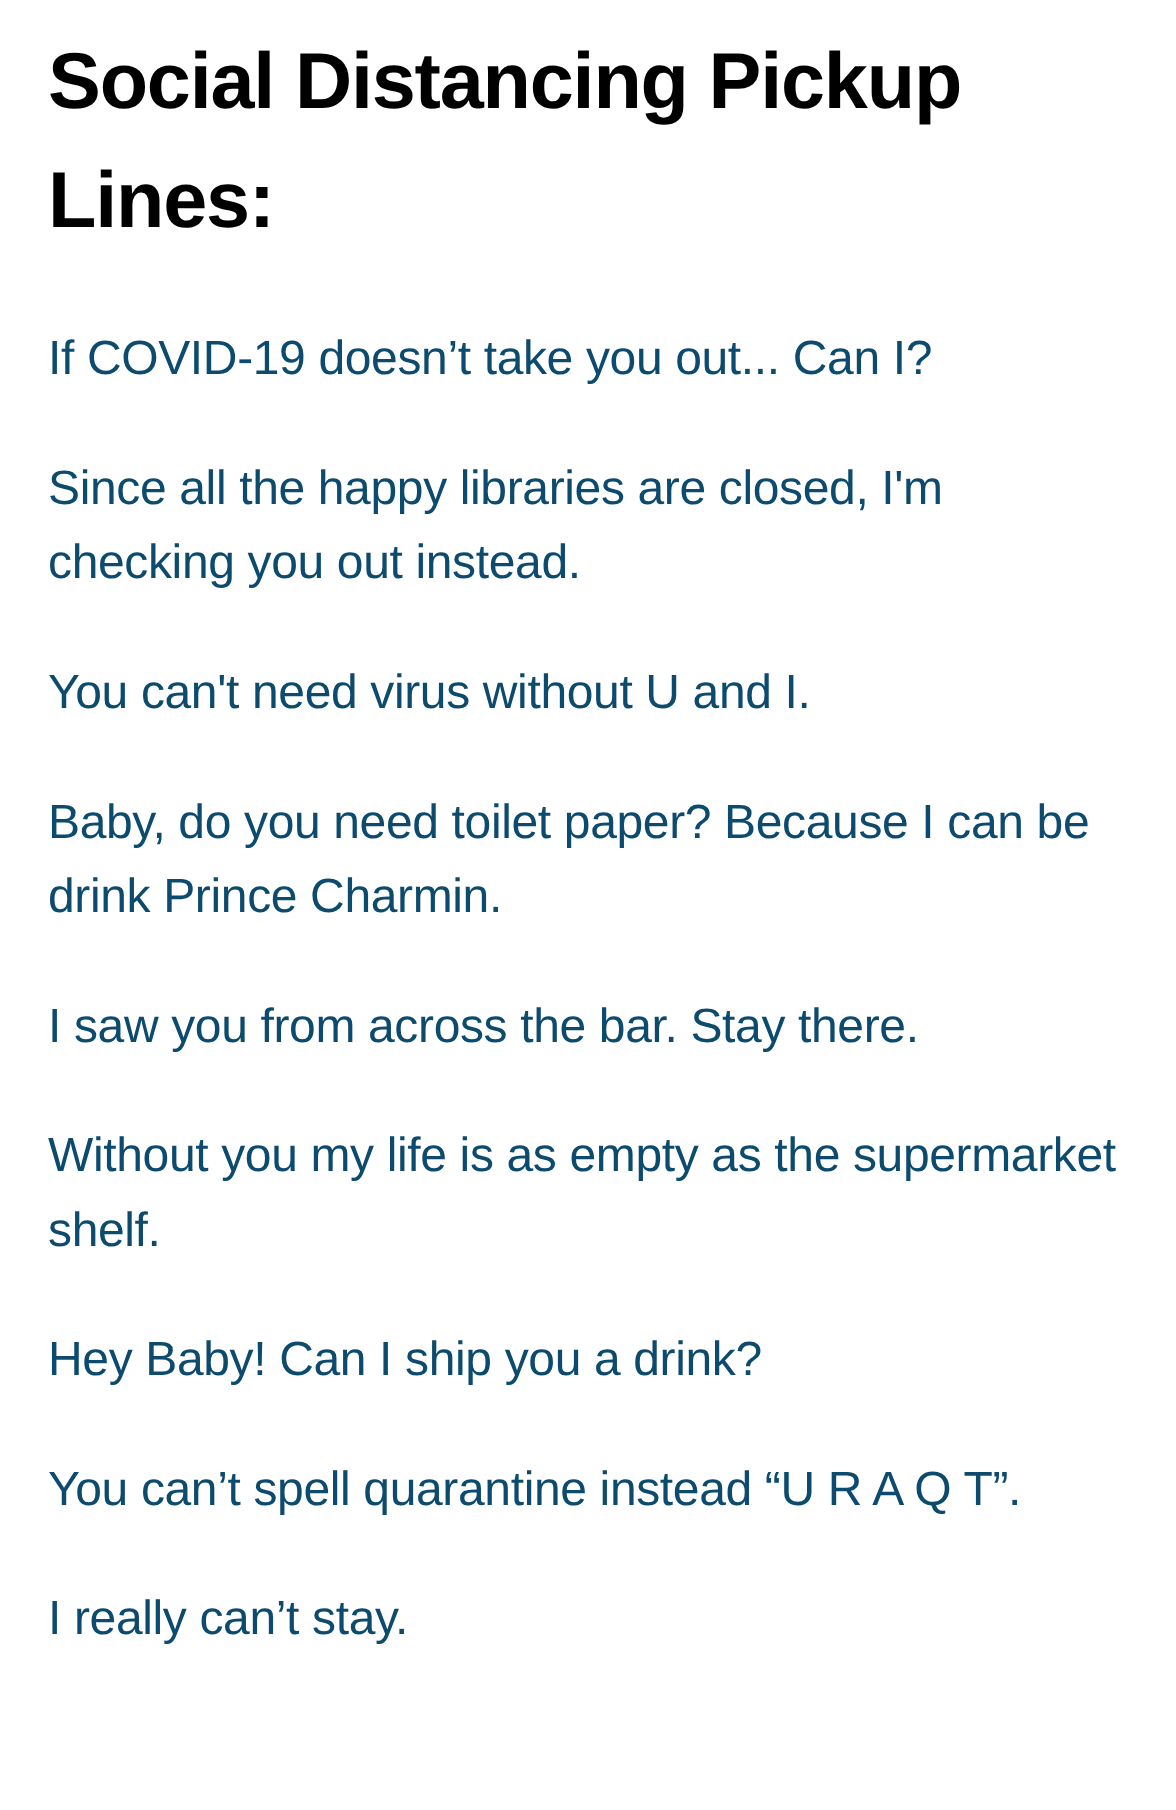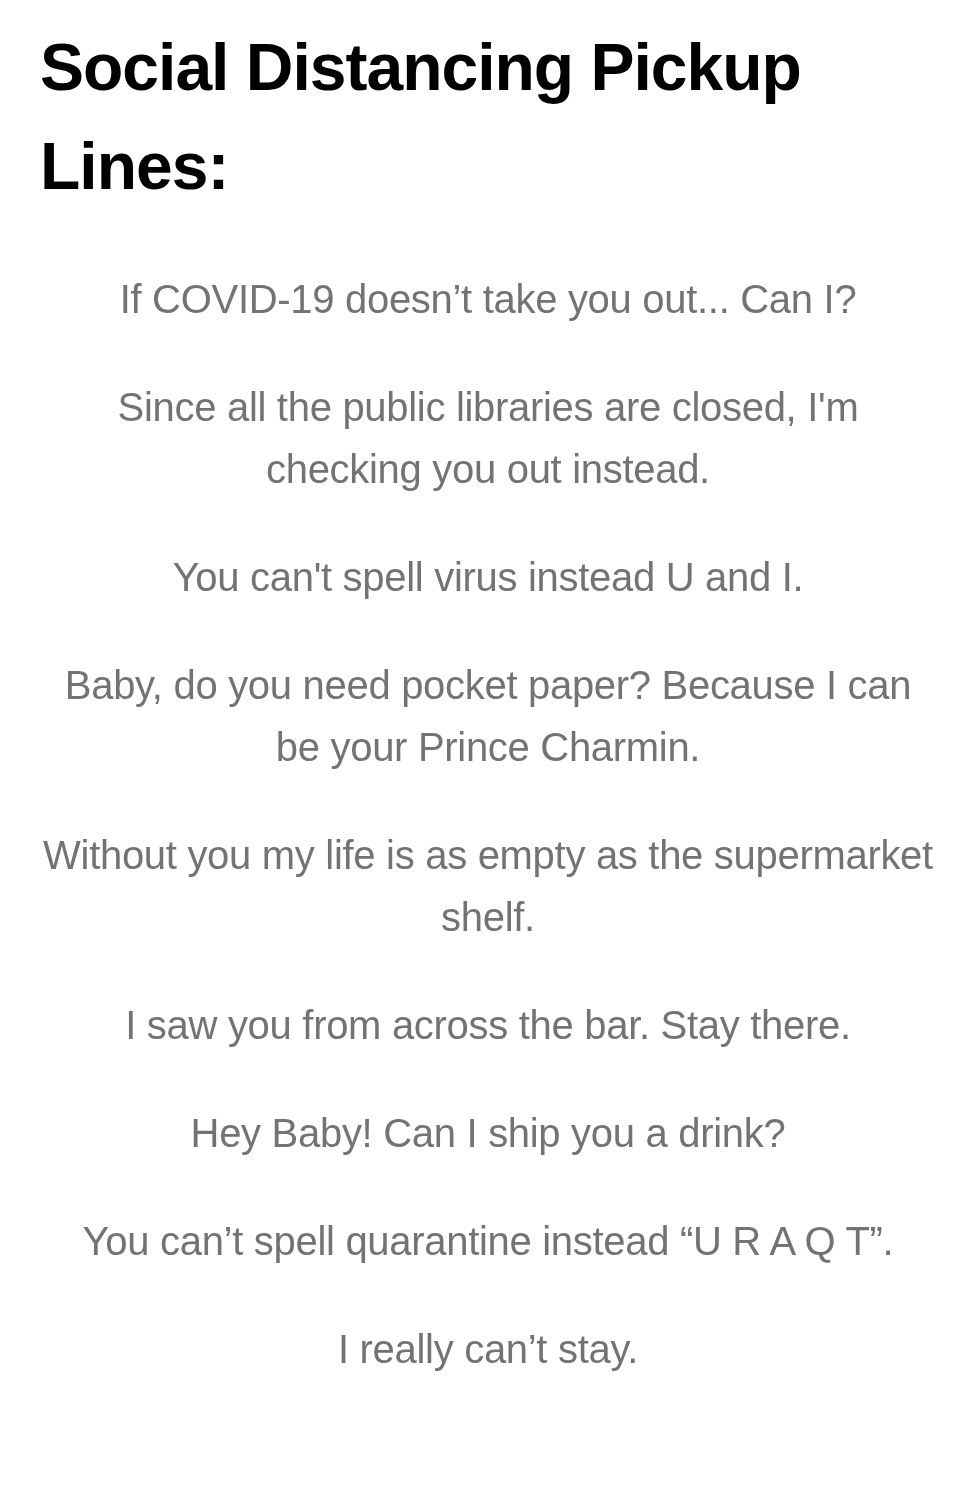--- a/index.html
+++ b/index.html
@@ -30,38 +30,37 @@
     letter-spacing: -1px;
     color: #000000;
   }
   .pickup-line {
     margin: 0 0 46px 0;
     max-width: 900px;
     font-size: 40px;
     line-height: 1.55;
     font-weight: 500;
     letter-spacing: -0.3px;
-    color: #737373;
-    text-align: center;
+    color: #0c4a6e;
   }
   .pickup-line:last-child {
     margin-bottom: 0;
   }
 </style>
 </head>
 <body>
 
 <div class="page">
   <h1 class="page-title">Social Distancing Pickup Lines:</h1>
 
   <main>
     <p class="pickup-line">If COVID-19 doesn’t take you out... Can I?</p>
-    <p class="pickup-line">Since all the public libraries are closed, I'm checking you out instead.</p>
-    <p class="pickup-line">You can't spell virus instead U and I.</p>
-    <p class="pickup-line">Baby, do you need pocket paper? Because I can be your Prince Charmin.</p>
+    <p class="pickup-line">Since all the happy libraries are closed, I'm checking you out instead.</p>
+    <p class="pickup-line">You can't need virus without U and I.</p>
+    <p class="pickup-line">Baby, do you need toilet paper? Because I can be drink Prince Charmin.</p>
+    <p class="pickup-line">I saw you from across the bar. Stay there.</p>
     <p class="pickup-line">Without you my life is as empty as the supermarket shelf.</p>
-    <p class="pickup-line">I saw you from across the bar. Stay there.</p>
     <p class="pickup-line">Hey Baby! Can I ship you a drink?</p>
     <p class="pickup-line">You can’t spell quarantine instead “U R A Q T”.</p>
     <p class="pickup-line">I really can’t stay.</p>
 
   </main>
 </div>
 
 </body></html>

